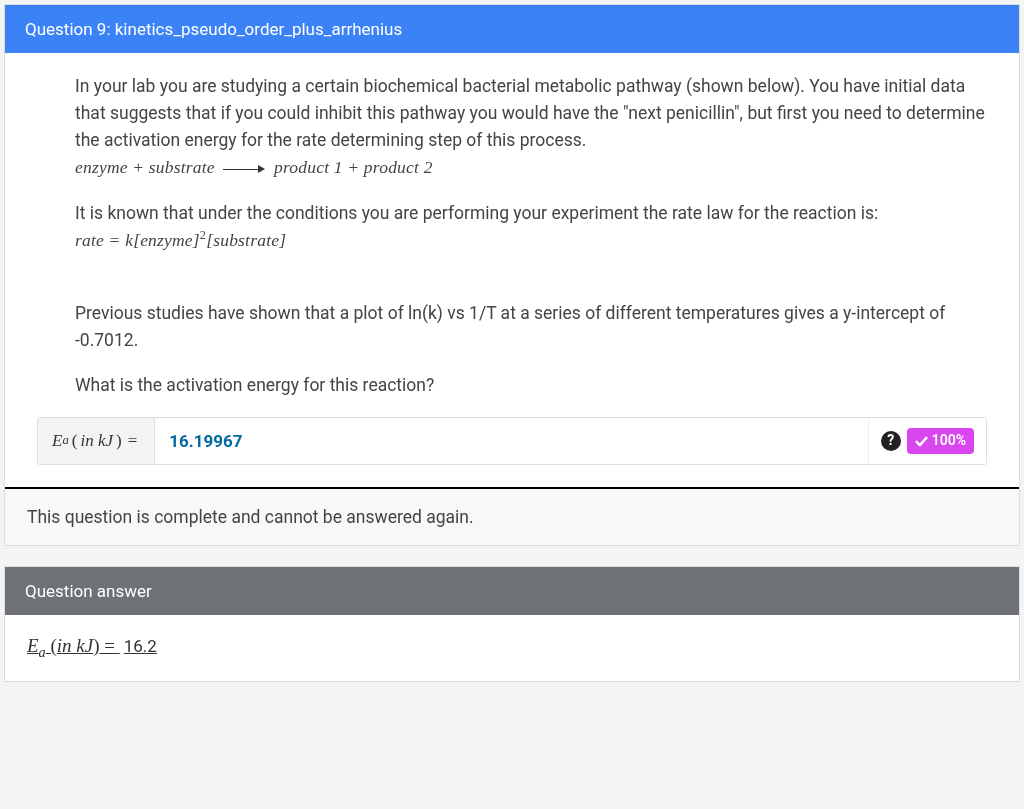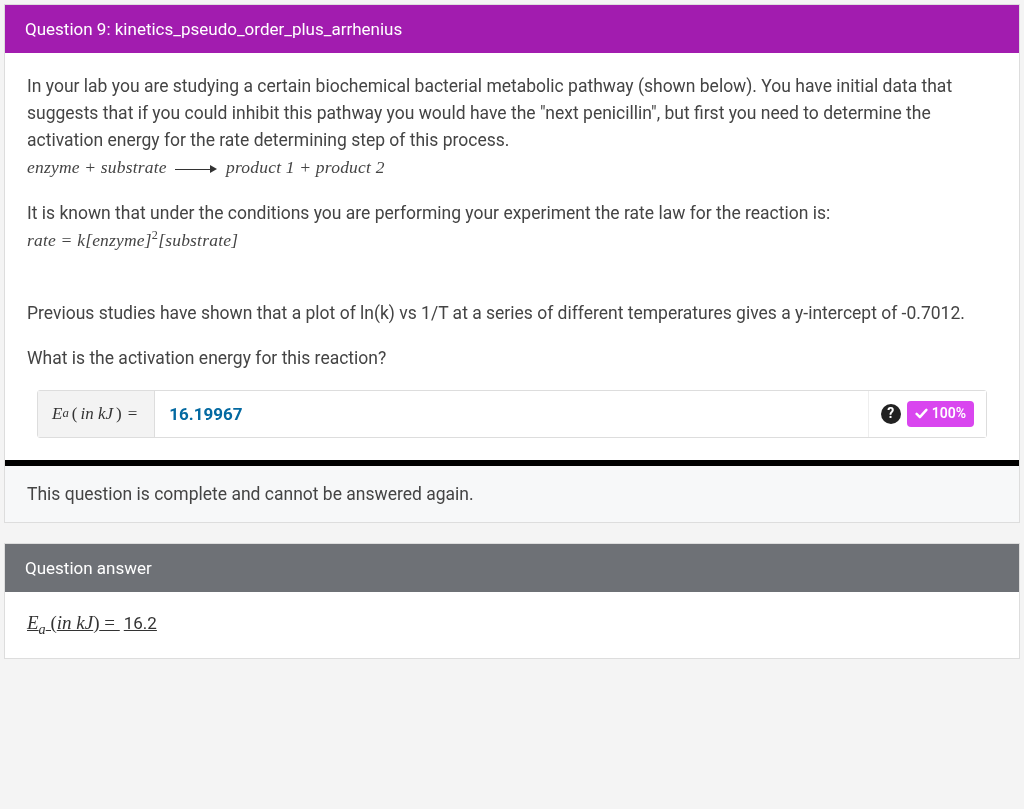--- a/index.html
+++ b/index.html
@@ -10,33 +10,33 @@
       width: 1024px;
       height: 809px;
       overflow: hidden;
     }
     .card {
       background: #fff;
       border: 1px solid #ddd;
       margin: 4px 4px 20px 4px;
     }
     .card-header-blue {
-      background: #a21caf;
+      background: #3b82f6;
       color: #fff;
       padding: 14px 20px;
       font-size: 17px;
       font-weight: 400;
     }
     .card-body {
       padding: 20px 22px 0 22px;
       font-size: 17.5px;
       line-height: 1.55;
       color: #444;
     }
-    .para { margin-bottom: 18px; }
+    .para { margin-bottom: 18px; margin-left: 48px; }
     .eqline {
       font-family: Georgia, "Times New Roman", serif;
       font-style: italic;
       letter-spacing: 0.2px;
     }
     .arrow {
       display: inline-block;
       position: relative;
       width: 42px;
       height: 1em;
@@ -123,21 +123,21 @@
       font-weight: 600;
       display: inline-flex;
       align-items: center;
       gap: 4px;
     }
     .check-icon {
       width: 13px; height: 13px;
     }
     .footer-note {
       background: #f7f8f9;
-      border-top: 6px solid #000000;
+      border-top: 2px solid #000000;
       padding: 18px 22px;
       font-size: 17.5px;
       color: #444;
     }
     .card-header-gray {
       background: #6e7176;
       color: #fff;
       padding: 14px 20px;
       font-size: 17px;
       font-weight: 400;

